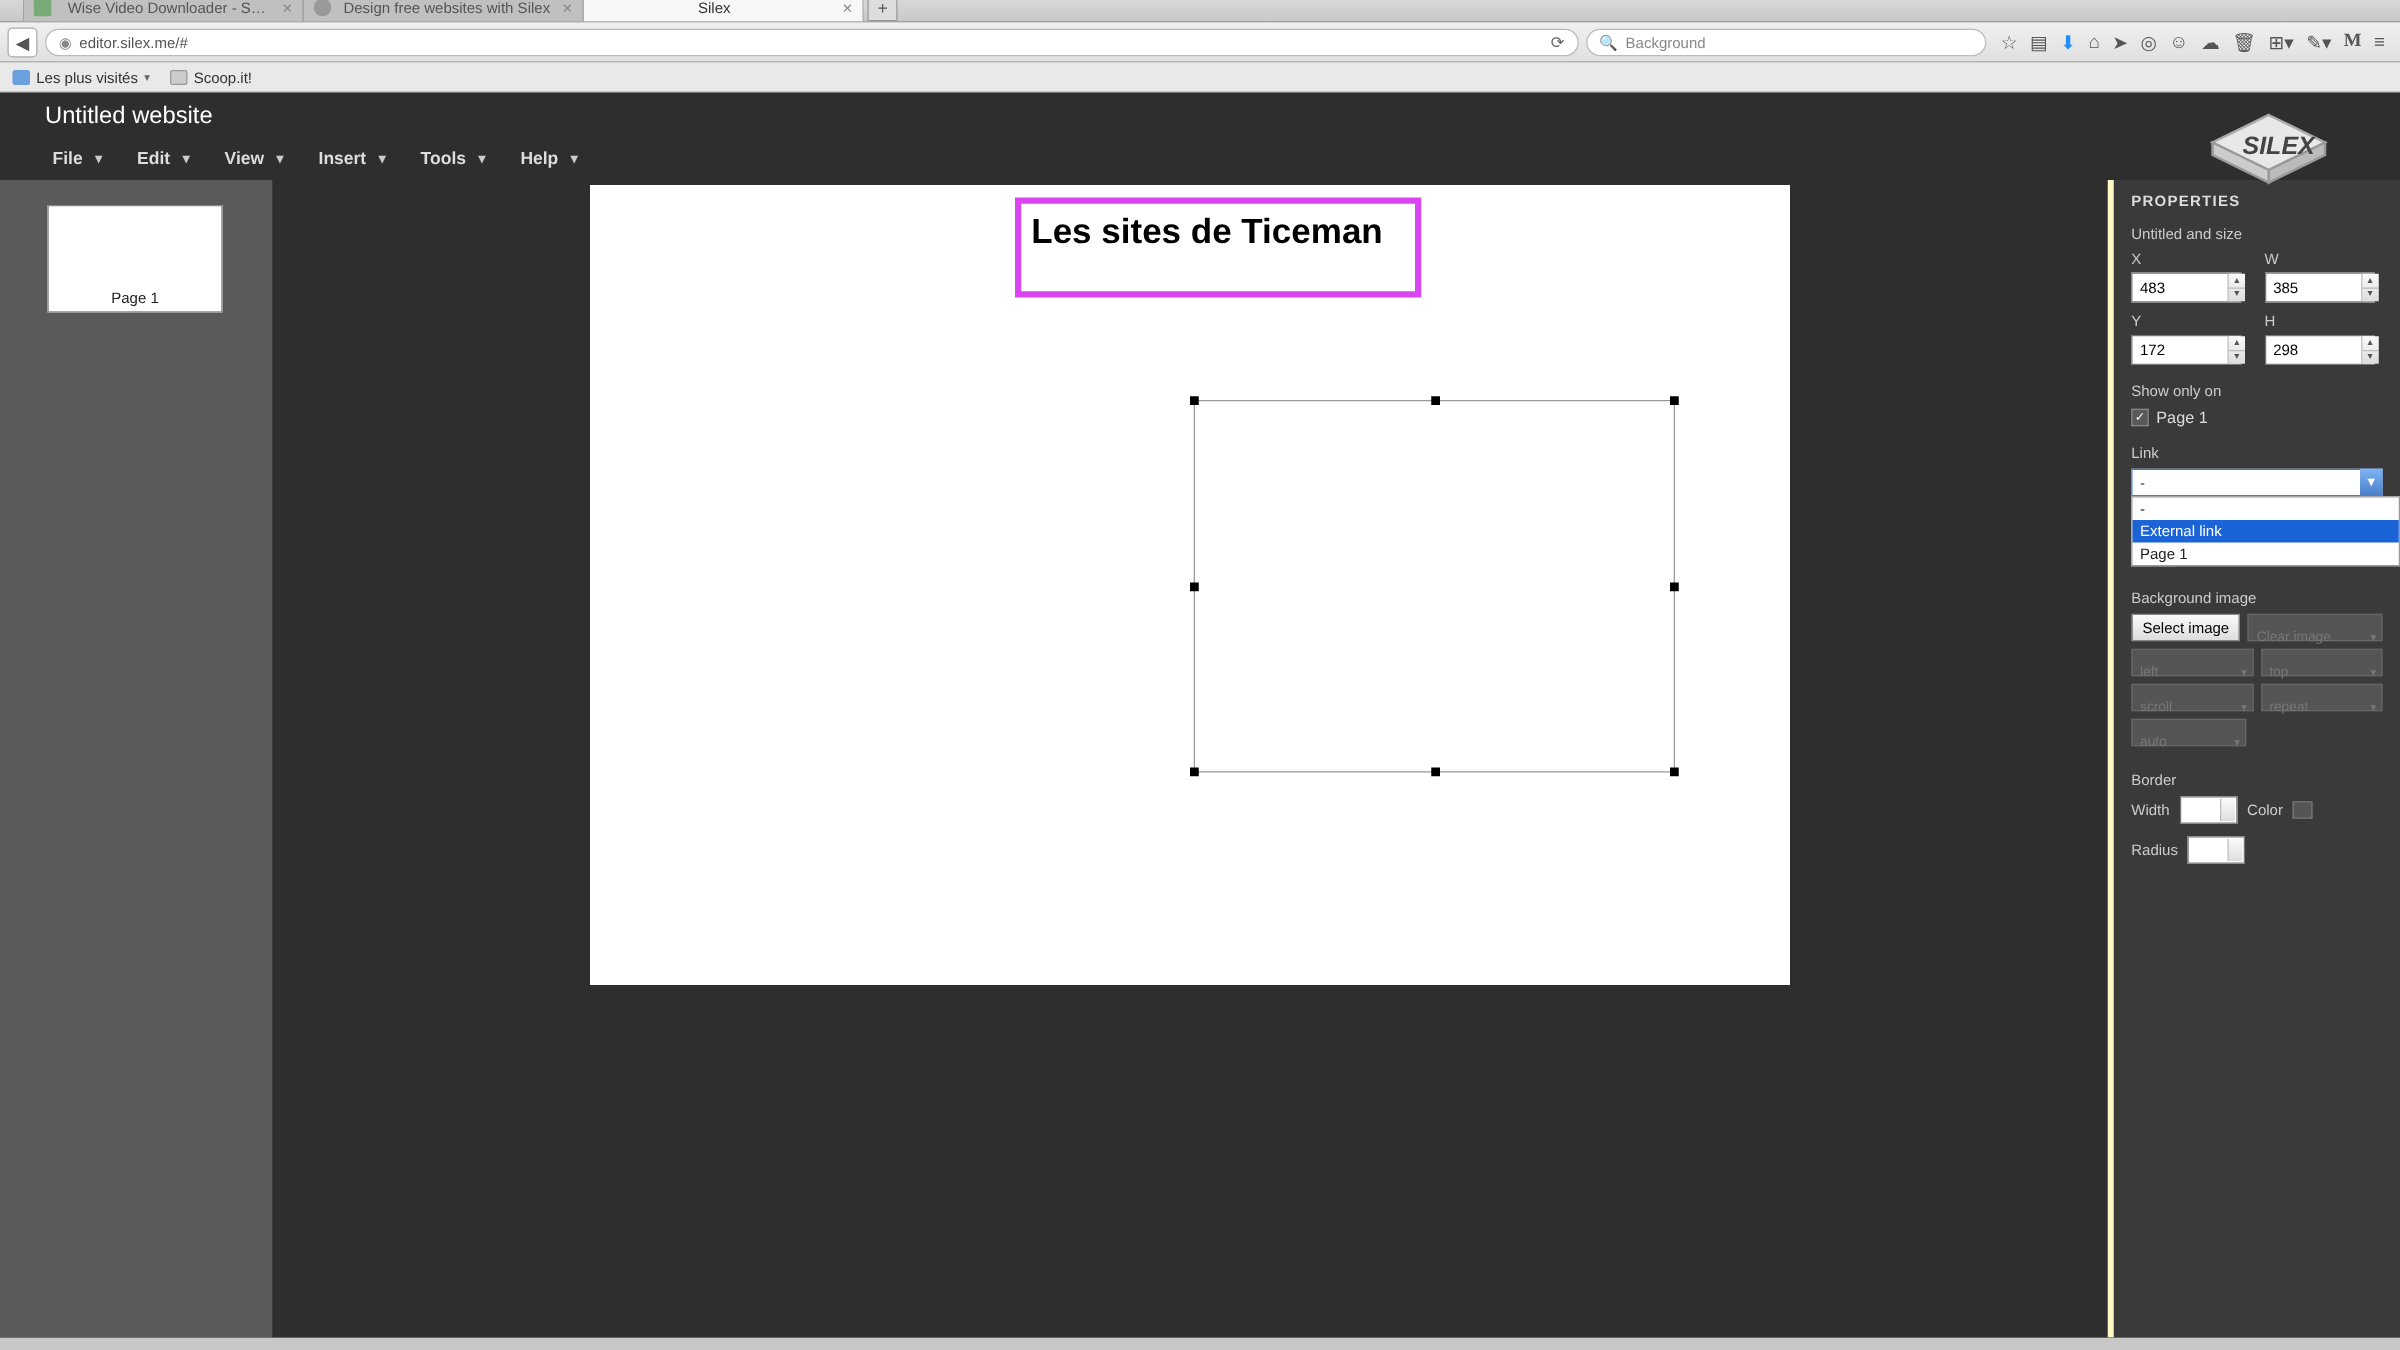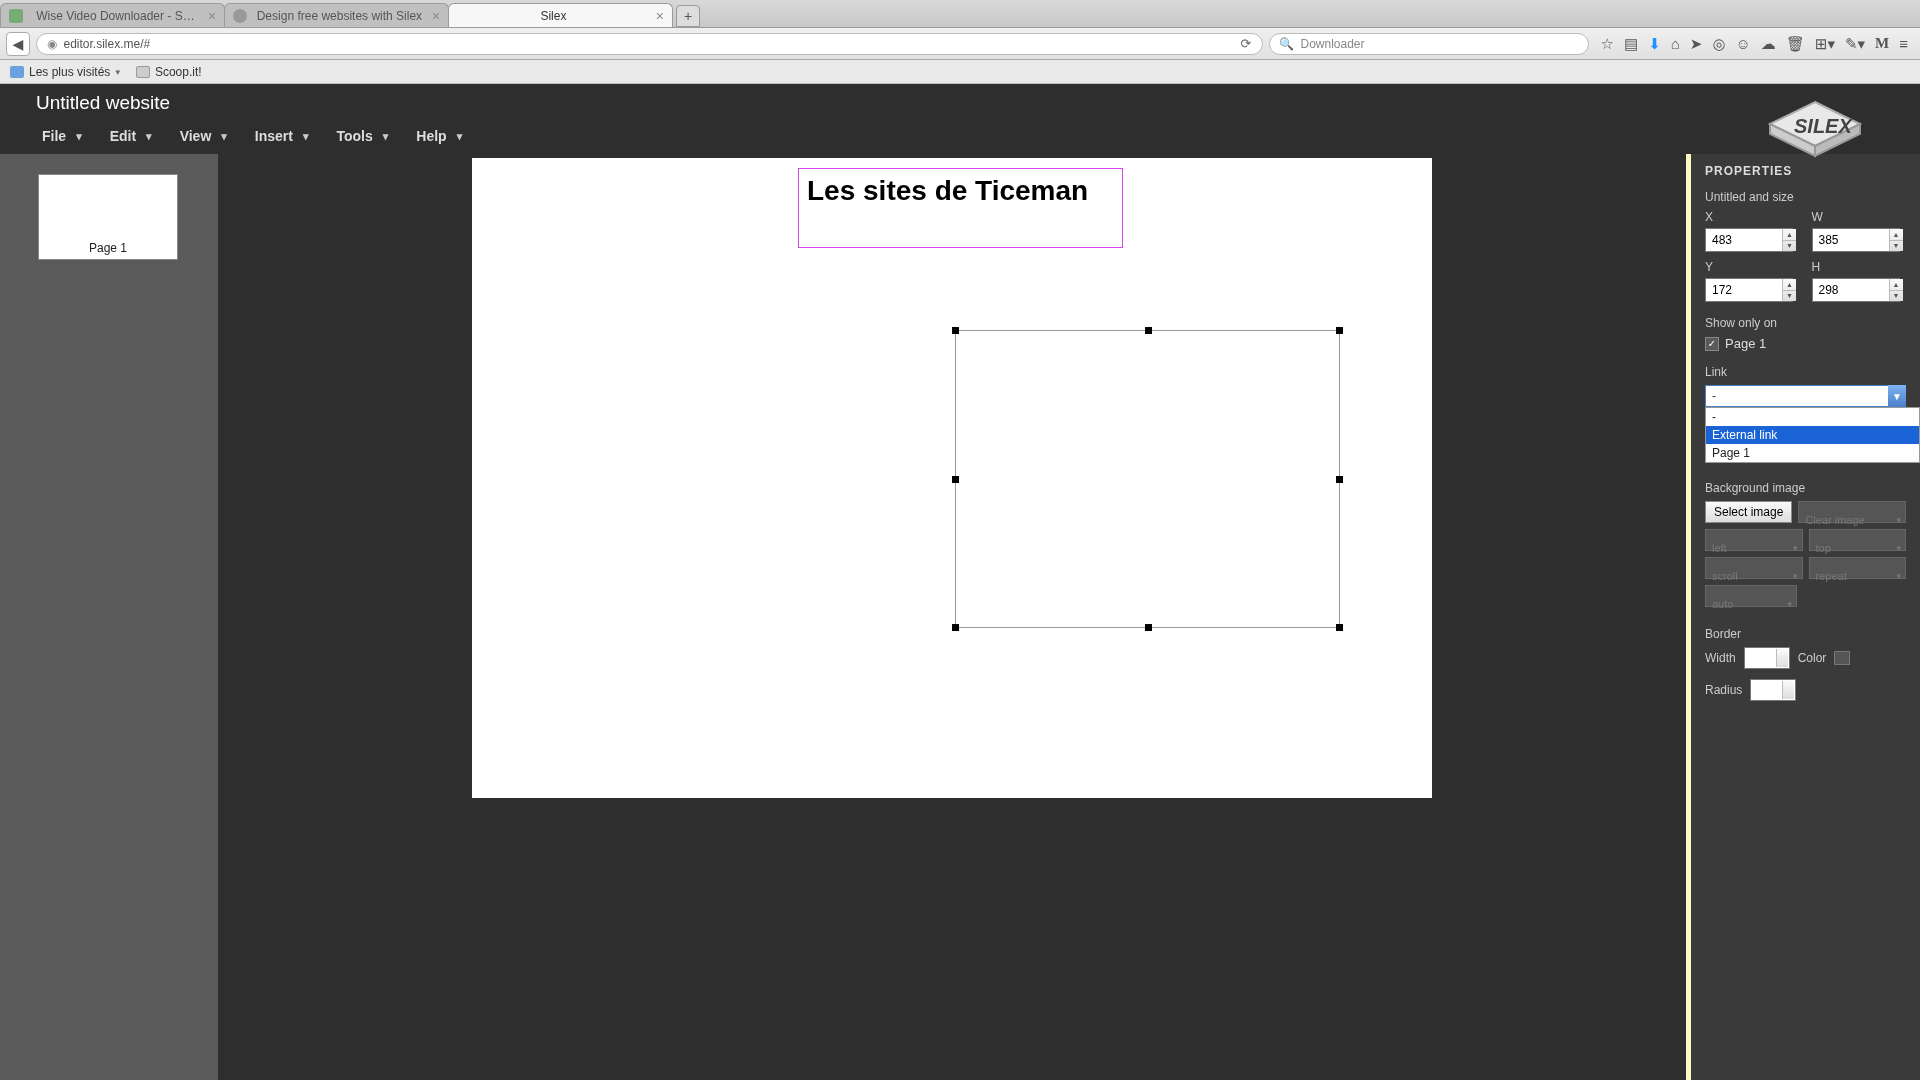--- a/index.html
+++ b/index.html
@@ -1,19 +1,19 @@
 <!DOCTYPE html>
 <html><head>
 <meta charset="utf-8">
 <style>
 * { margin: 0; padding: 0; box-sizing: border-box; font-family: -apple-system, "Helvetica Neue", Arial, sans-serif; }
 body { background: #c8c8c8; width: 1920px; height: 1080px; overflow: hidden; }
 
 
-.browser-tabs { height: 28px; background: linear-gradient(#d8d8d8,#c8c8c8); display: flex; align-items: flex-end; padding-left: 0; gap: 0; border-bottom: 1px solid #9a9a9a; }
+.browser-tabs { height: 18px; background: linear-gradient(#d8d8d8,#c8c8c8); display: flex; align-items: flex-end; padding-left: 18px; gap: 0; border-bottom: 1px solid #9a9a9a; }
 .tab { height: 24px; min-width: 225px; background: #c0c0c0; border: 1px solid #9a9a9a; border-bottom: none; border-top-left-radius: 6px; border-top-right-radius: 6px; display: flex; align-items: center; padding: 0 8px; font-size: 12px; color: #555; gap: 6px; margin-right: -1px; }
 .tab.active { background: #f7f7f7; color: #333; }
 .tab .favicon { width: 14px; height: 14px; background: #7a7; border-radius: 2px; flex-shrink: 0; }
 .tab .favicon.globe { background: #999; border-radius: 50%; }
 .tab .title { flex: 1; overflow: hidden; white-space: nowrap; text-overflow: ellipsis; text-align: center; }
 .tab .close { color: #888; font-size: 14px; cursor: pointer; }
 .new-tab { width: 24px; height: 22px; border: 1px solid #9a9a9a; border-top-left-radius: 4px; border-top-right-radius: 4px; background: #ddd; color: #555; display:flex; align-items:center; justify-content:center; font-size:14px; margin-left:4px;}
 
 .addr-bar { height: 32px; background: linear-gradient(#f0f0f0,#e0e0e0); display: flex; align-items: center; padding: 0 6px; gap: 6px; border-bottom: 1px solid #aaa; }
 .back-btn { width: 24px; height: 24px; border:1px solid #aaa; border-radius:4px; background:#fff; display:flex; align-items:center; justify-content:center; color:#555; font-size:14px;}
@@ -43,21 +43,21 @@
 .workspace { flex:1; display:flex; overflow:hidden; }
 
 
 .pages-panel { width: 218px; background:#5a5a5a; padding:20px 38px; }
 .page-thumb { width:140px; height:86px; background:#fff; border:1px solid #888; position:relative; cursor:pointer;}
 .page-thumb .label { position:absolute; bottom:4px; width:100%; text-align:center; font-size:12px; color:#222; }
 
 
 .canvas-wrap { flex:1; background:#2e2e2e; overflow:auto; padding:0; position:relative;}
 .canvas { margin:4px auto 0; width:960px; height:640px; background:#fff; position:relative; }
-.title-box { position:absolute; left:326px; top:10px; width:325px; height:80px; border:1px solid #d946ef; padding:6px 8px; font-size:28px; font-weight:700; line-height:1.15;}
+.title-box { position:absolute; left:340px; top:10px; width:325px; height:80px; border:5px solid #d946ef; padding:6px 8px; font-size:28px; font-weight:700; line-height:1.15;}
 .html-box { position:absolute; left:100px; top:100px; width:365px; height:280px; border:1px solid #e8e8e8; padding:6px 8px; font-size:15px;}
 .selected-box { position:absolute; left:483px; top:172px; width:385px; height:298px; border:1px solid #999; }
 .handle { position:absolute; width:7px; height:7px; background:#000; }
 .h-nw{left:-4px;top:-4px;} .h-ne{right:-4px;top:-4px;} .h-sw{left:-4px;bottom:-4px;} .h-se{right:-4px;bottom:-4px;}
 .h-n{left:50%;top:-4px;margin-left:-3px;} .h-s{left:50%;bottom:-4px;margin-left:-3px;}
 .h-w{left:-4px;top:50%;margin-top:-3px;} .h-e{right:-4px;top:50%;margin-top:-3px;}
 
 
 .props { width:234px; background:#3a3a3a; border-left:5px solid #fef9c3; overflow:visible; padding-bottom:20px;}
 .props h3 { color:#ddd; font-size:12px; font-weight:700; letter-spacing:1px; padding:10px 14px 8px; }
@@ -117,21 +117,21 @@
 
 <div class="addr-bar">
   <div class="back-btn">◀</div>
   <div class="url-field">
     <span style="color:#888">◉</span>
     <span>editor.silex.me/#</span>
     <span class="reload">⟳</span>
   </div>
   <div class="search-field">
     <span>🔍</span>
-    <span>Downloader</span>
+    <span>Background</span>
   </div>
   <div class="toolbar-icons">
     <span>☆</span>
     <span>▤</span>
     <span class="dl-icon">⬇</span>
     <span>⌂</span>
     <span>➤</span>
     <span>◎</span>
     <span>☺</span>
     <span>☁</span>

